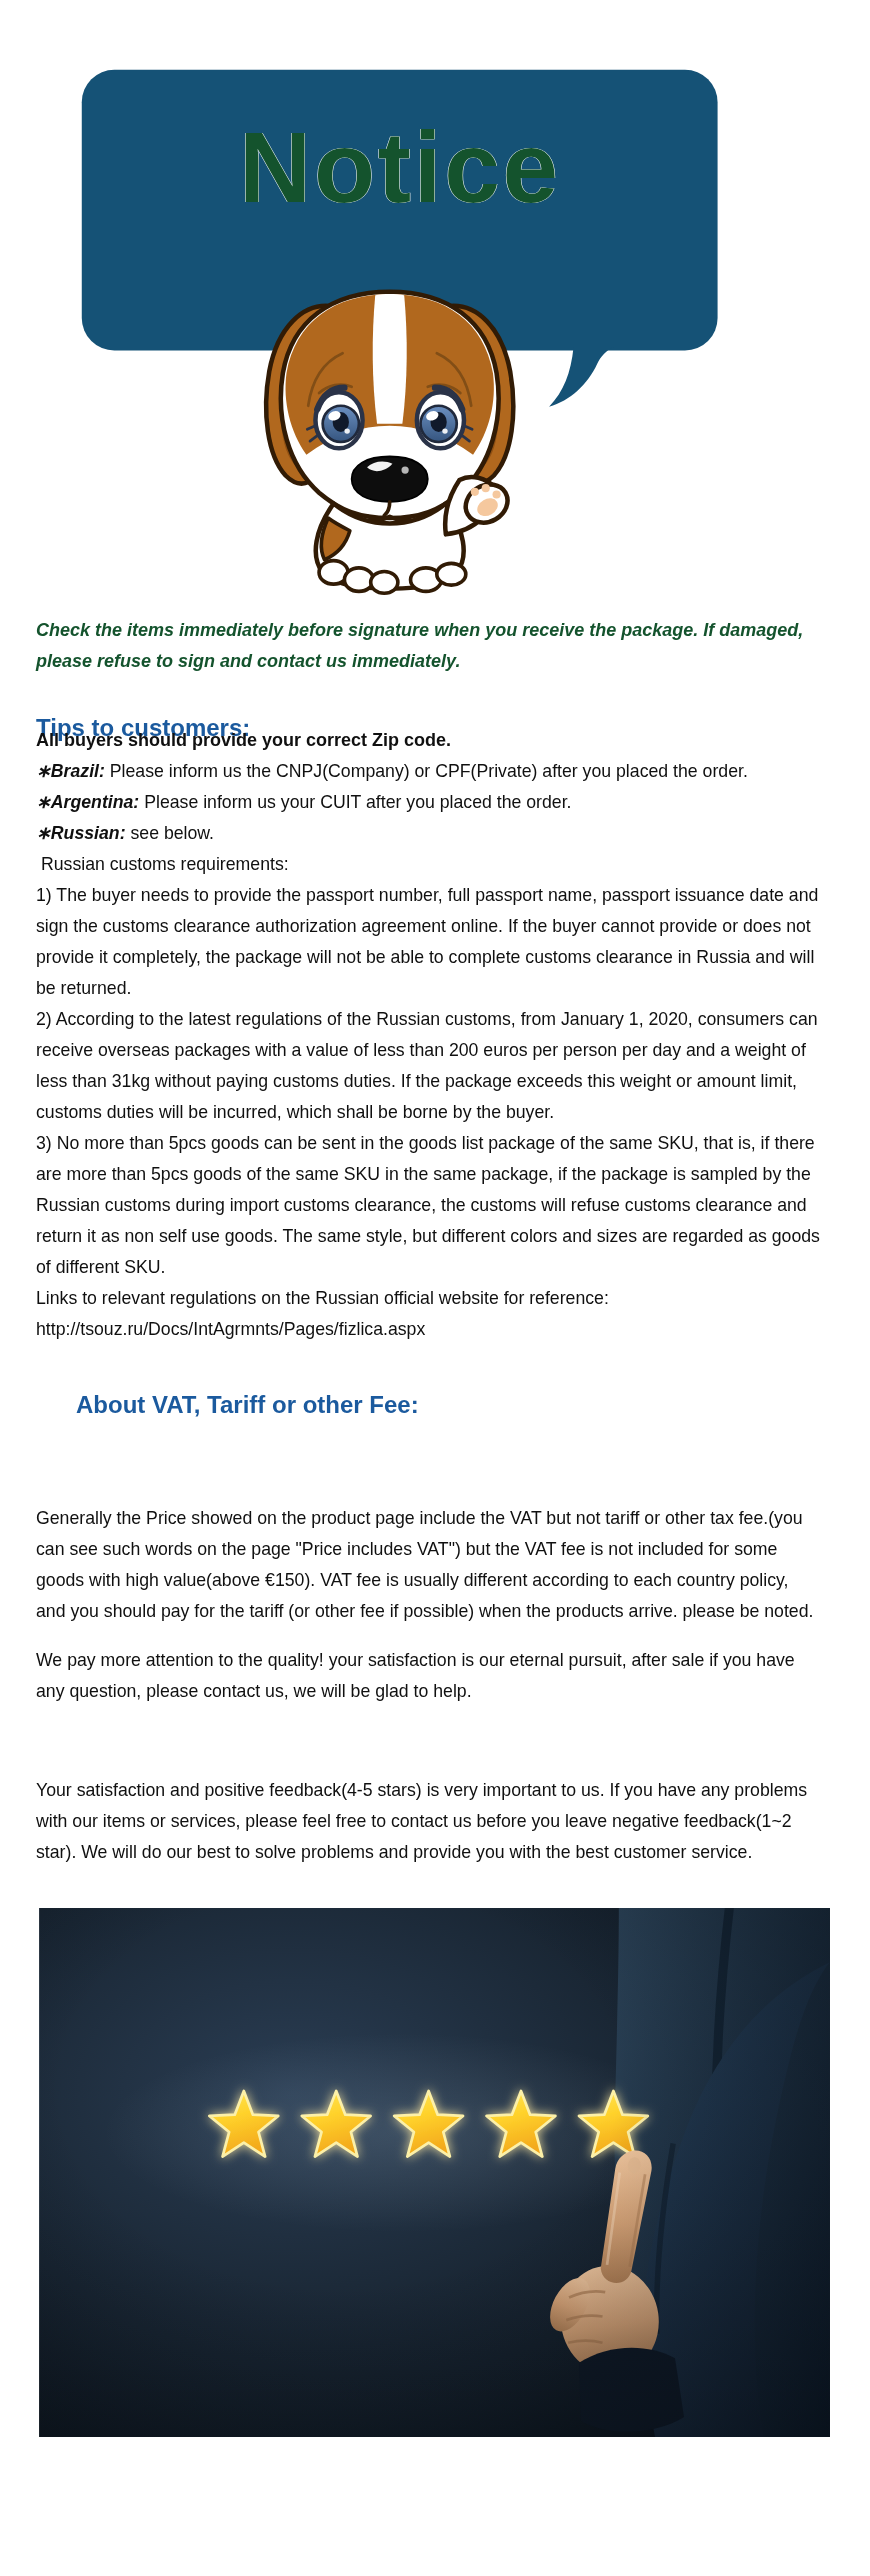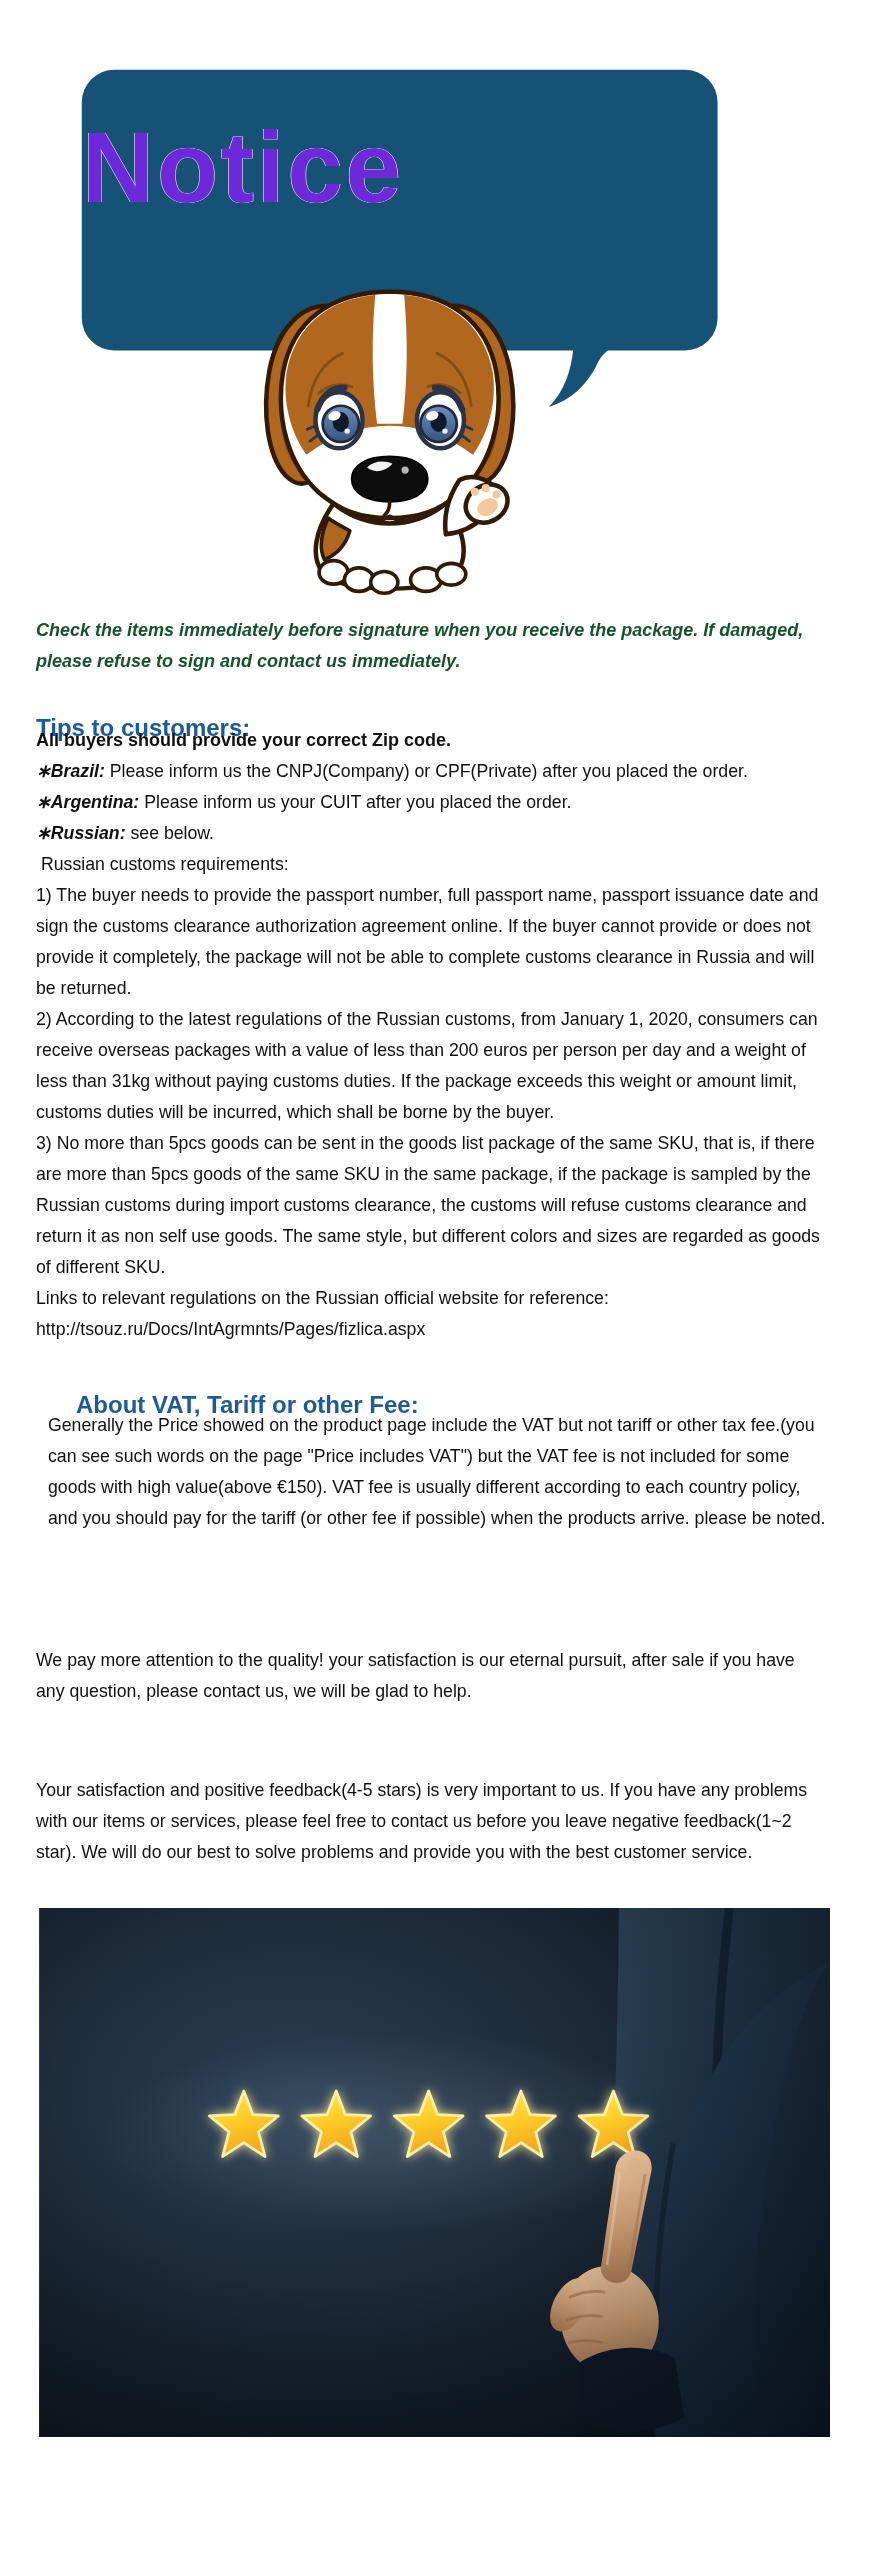--- a/index.html
+++ b/index.html
@@ -1,34 +1,34 @@
 <!DOCTYPE html>
 <html style="font-size:14.5px"><head>
 <meta charset="utf-8">
 <style>
   html,body{margin:0;padding:0;background:#ffffff;}
   #page{position:relative;width:870px;height:2576px;background:#ffffff;overflow:hidden;
         font-family:"Liberation Sans", sans-serif;}
   .abs{position:absolute;}
   #top-art{left:0;top:0;width:870px;height:634px;}
   #notice-title{left:82px;top:113px;width:636px;height:109px;line-height:109px;
-      color:#6d28d9;font-size:100px;font-weight:bold;letter-spacing:2.7px;
+      text-align:center;color:#14532d;font-size:100px;font-weight:bold;letter-spacing:2.7px;
       text-shadow:0.5px 0 0 #ffffff,-0.5px 0 0 #ffffff;}
   .warning{left:36px;top:615px;width:798px;font-size:18px;font-weight:bold;font-style:italic;
       line-height:31px;color:#14532d;margin:0;}
   .heading{left:36px;width:798px;margin:0;font-size:24px;font-weight:bold;color:#1b5a9e;line-height:31px;}
   .body-block{left:36px;width:785px;margin:0;font-size:17.7px;line-height:31px;color:#101010;}
   .body-block p{margin:0;}
   .body-block p.pre{white-space:pre-wrap;}
   .bold-line{font-weight:bold;font-size:18px;}
   .country b{font-style:italic;}
   #tips-heading{top:712px;}
   #tips-body{top:725px;}
   #vat-heading{top:1389px;margin-left:40px;}
-  #vat-body{top:1410px;margin-left:12px;}
+  #vat-body{top:1503px;}
   #store-heading{top:1609px;}
   #store-body{top:1645px;}
   #feedback-heading{top:1740px;}
   #feedback-body{top:1775px;}
   #photo{left:39px;top:1908px;width:791px;height:529px;overflow:hidden;}
   #photo svg{display:block;}
   #photo .vignette{position:absolute;left:0;top:0;width:100%;height:100%;
       background:radial-gradient(ellipse at 38% 34%, rgba(0,0,0,0) 40%, rgba(4,9,15,0.55) 100%);
       pointer-events:none;}
 </style>

